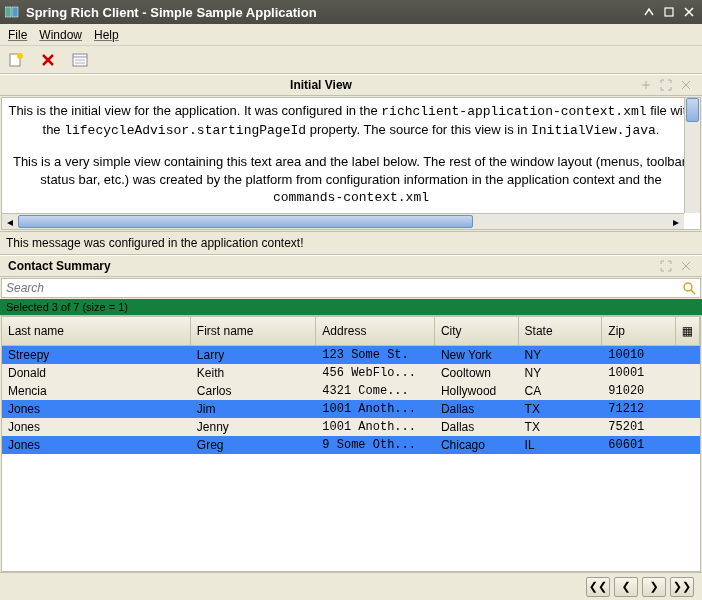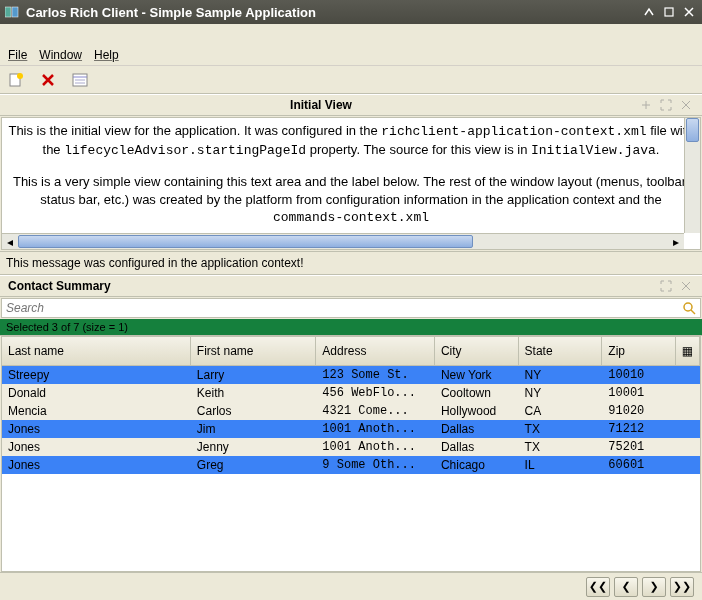--- a/index.html
+++ b/index.html
@@ -1,21 +1,21 @@
 <!DOCTYPE html>
 <html><head>
 <meta charset="utf-8">
 <style>
 * { box-sizing: border-box; margin: 0; padding: 0; }
 body { font-family: "Segoe UI", Tahoma, sans-serif; font-size: 12px; background: #ece9d8; width: 702px; height: 600px; overflow: hidden; display: flex; flex-direction: column; }
 .titlebar { background: linear-gradient(#5a5a52, #4a4a42); color: #fff; height: 24px; display: flex; align-items: center; padding: 0 4px; }
 .titlebar .app-icon { width: 16px; height: 16px; margin-right: 6px; display: inline-flex; align-items: center; justify-content: center; }
 .titlebar .title { flex: 1; font-weight: bold; font-size: 13px; }
 .titlebar .wbtn { width: 18px; height: 18px; display: inline-flex; align-items: center; justify-content: center; margin-left: 2px; cursor: pointer; }
-.menubar { background: #ece9d8; height: 22px; display: flex; align-items: center; padding: 0 8px; gap: 12px; border-bottom: 1px solid #d4d0c8; margin-top: 20px; }
+.menubar { background: #ece9d8; height: 22px; display: flex; align-items: center; padding: 0 8px; gap: 12px; border-bottom: 1px solid #d4d0c8; }
 .menubar span { text-decoration: underline; text-decoration-color: rgba(0,0,0,0.5); cursor: pointer; }
 .toolbar { background: #ece9d8; height: 28px; display: flex; align-items: center; padding: 0 8px; gap: 16px; border-bottom: 1px solid #c0c0b0; }
 .tool-icon { width: 16px; height: 16px; display: inline-flex; align-items: center; justify-content: center; cursor: pointer; }
 .panel-header { background: #ece9d8; height: 22px; display: flex; align-items: center; padding: 0 8px; border-top: 1px solid #fff; border-bottom: 1px solid #c0c0b0; }
 .panel-header .ptitle { font-weight: bold; flex: 1; }
 .panel-header .pbtn { width: 16px; height: 16px; margin-left: 4px; display: inline-flex; align-items: center; justify-content: center; cursor: pointer; opacity: 0.6; }
 .initial-view { height: 158px; display: flex; flex-direction: column; border-bottom: 1px solid #c0c0b0; text-align: center; }
 .text-area-wrap { flex: 1; background: #fff; position: relative; overflow: hidden; border: 1px solid #c0c0b0; margin: 1px; }
 .text-content { padding: 4px 6px; font-size: 13px; line-height: 1.35; }
 .text-content code { font-family: "Courier New", monospace; }
@@ -46,21 +46,21 @@
 </head>
 <body>
 
 <div class="titlebar">
   <span class="app-icon">
     <svg width="14" height="14" viewBox="0 0 14 14">
         <rect x="0" y="2" width="6" height="10" fill="#5a9" stroke="#fff" stroke-width="0.5"></rect>
         <rect x="7" y="2" width="6" height="10" fill="#59c" stroke="#fff" stroke-width="0.5"></rect>
       </svg>
   </span>
-  <span class="title">Carlos Rich Client - Simple Sample Application</span>
+  <span class="title">Spring Rich Client - Simple Sample Application</span>
   <span class="wbtn">
       <svg width="10" height="10">
         <path d="M1 8 L5 2 L9 8" stroke="#fff" stroke-width="1.5" fill="none"></path>
       </svg>
     </span>
   <span class="wbtn">
       <svg width="10" height="10">
         <rect x="1" y="1" width="8" height="8" stroke="#fff" fill="none" stroke-width="1.2"></rect>
       </svg>
     </span>

